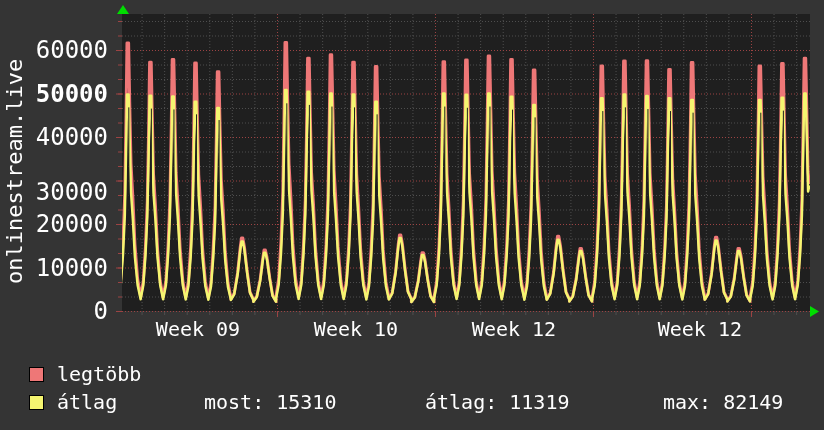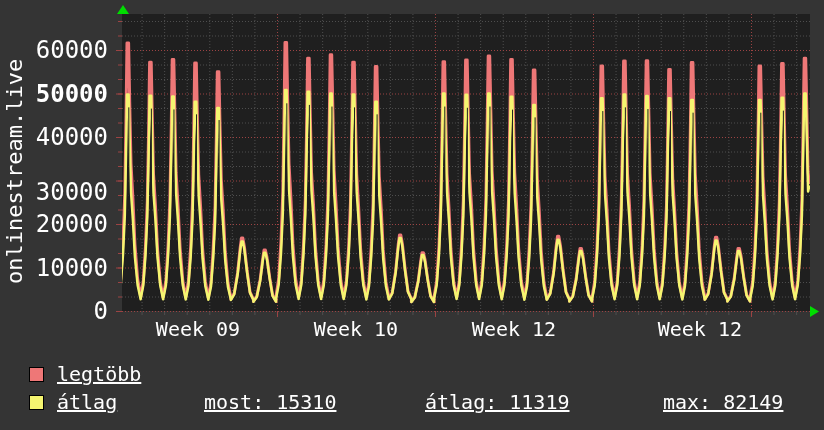--- a/index.html
+++ b/index.html
@@ -38,21 +38,20 @@
   .swatch{
     position:absolute;
     width:13px;height:13px;
     border:1px solid #000000;
   }
   .ltext{
     position:absolute;
     height:20px;line-height:20px;
     font-size:20px;
     white-space:pre;
-    text-decoration:underline;
   }
 </style>
 </head>
 <body>
 
 <svg id="chart-svg" width="824" height="430">
     <rect x="122" y="14" width="688" height="297" fill="#1f1f1f"></rect>
     <defs>
       <clipPath id="plotclip">
         <rect x="122" y="14" width="688" height="297"></rect>

